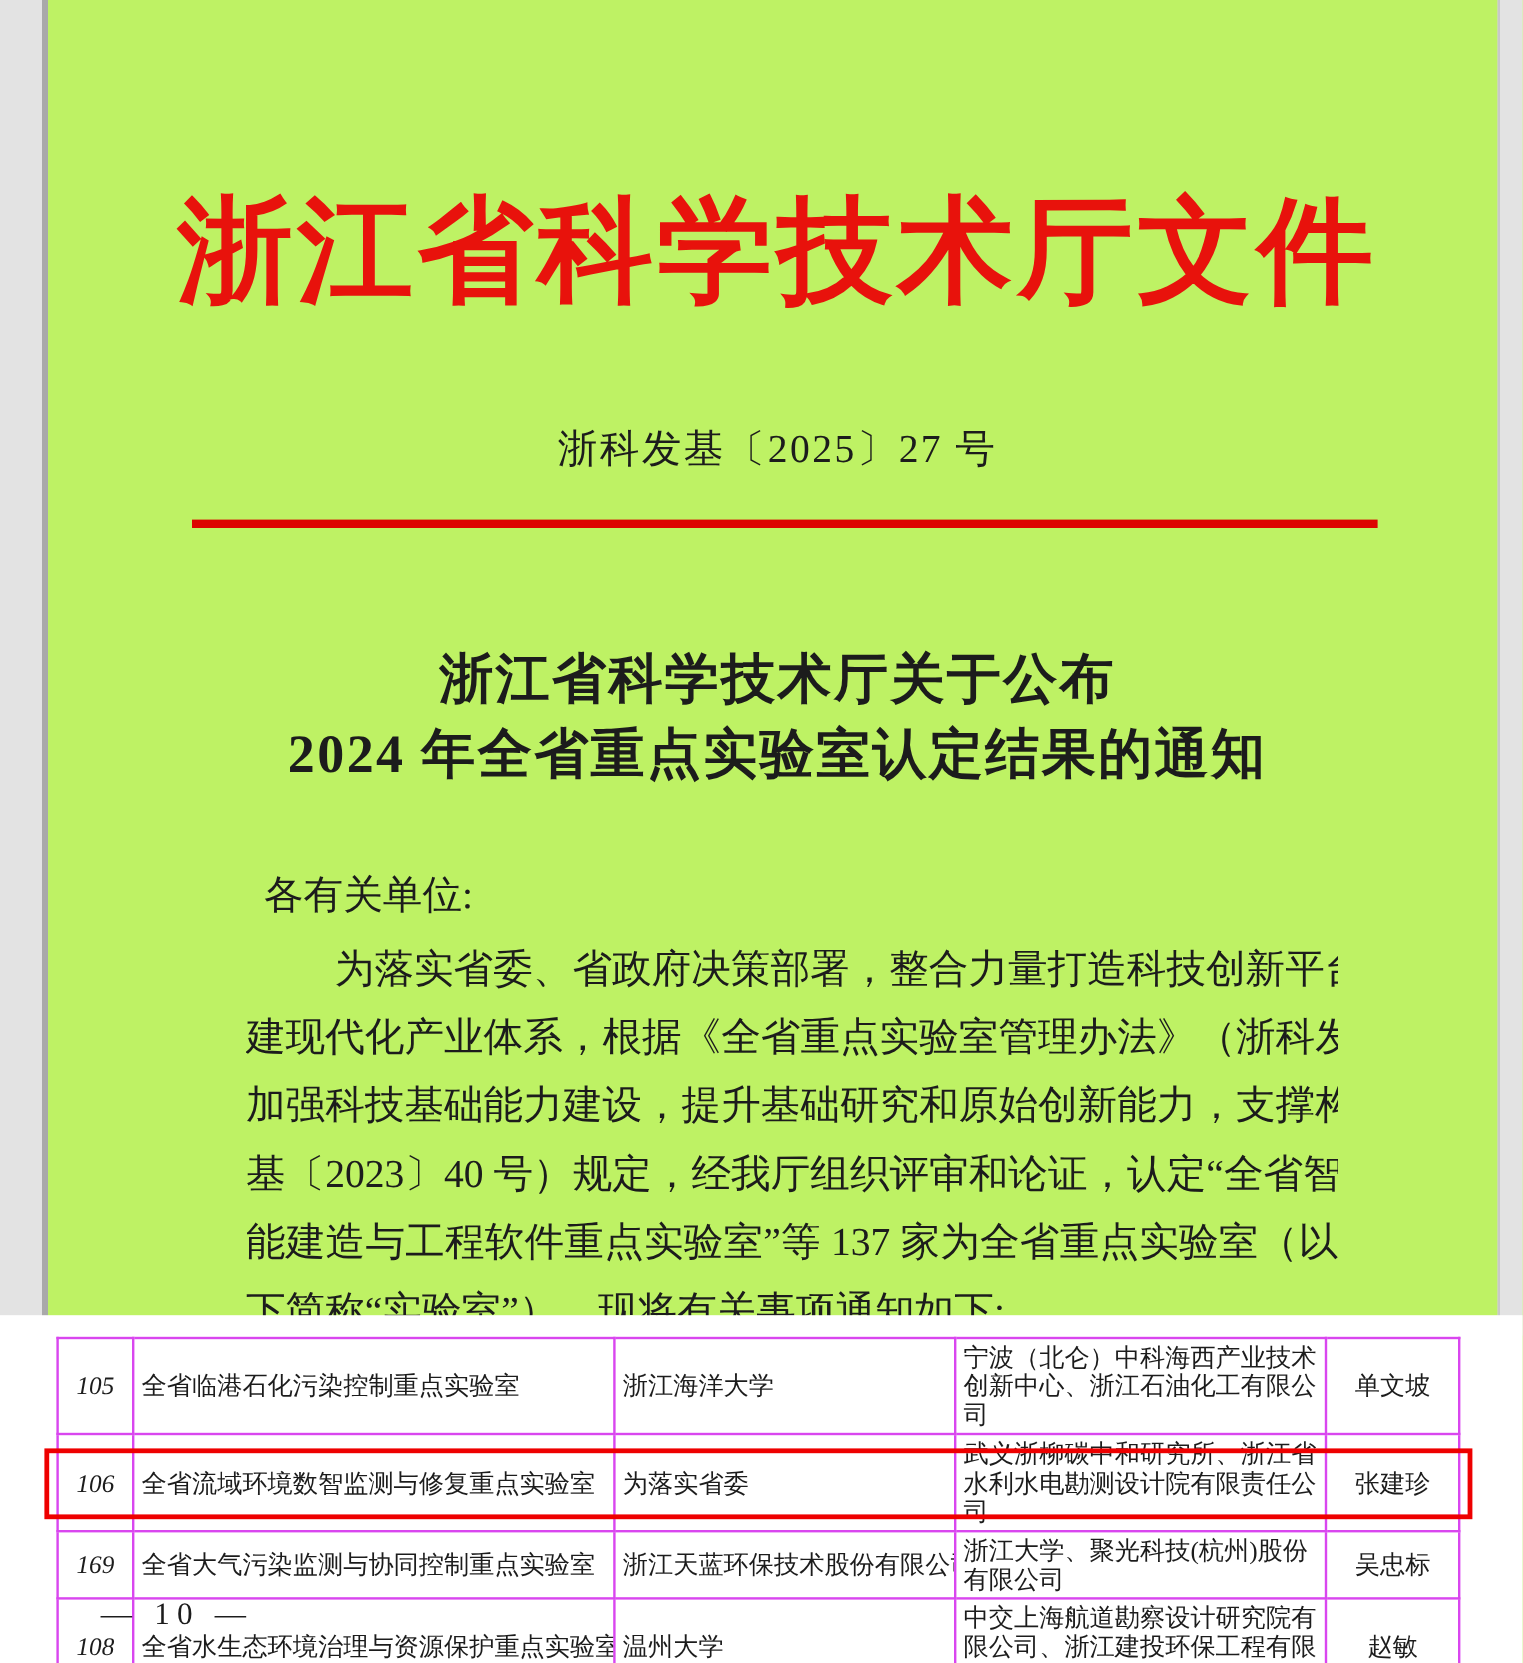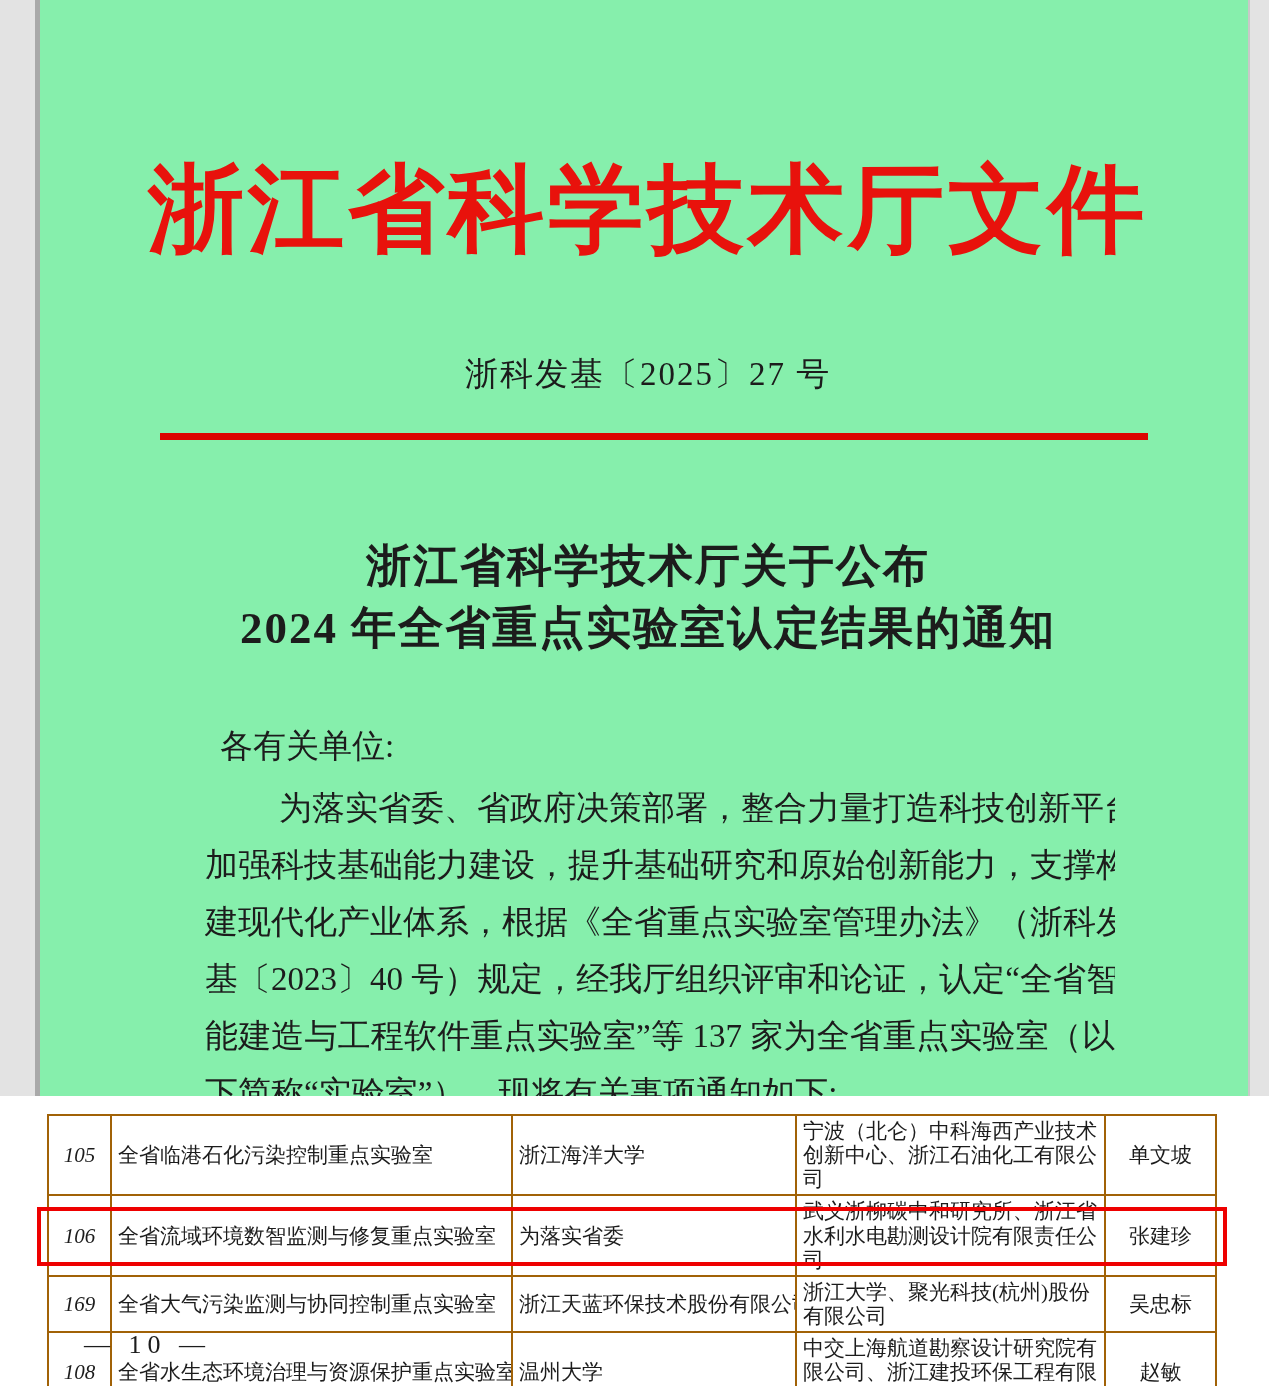--- a/index.html
+++ b/index.html
@@ -1,21 +1,21 @@
 <!DOCTYPE html>
 <html><head>
 <meta charset="utf-8">
 <style>
   * { margin: 0; padding: 0; box-sizing: border-box; }
   html, body { background: #ffffff; }
   .screen {
     position: relative;
     width: 1269px;
     height: 1386px;
-    background: #86efac;
+    background: #bef264;
     overflow: hidden;
     font-family: "Liberation Serif", "DejaVu Serif", serif;
     color: #1c1c1c;
   }
   
   .margin-strip { position: absolute; top: 0; background: #e3e3e3; }
   .margin-strip.left  { left: 0; width: 40px; height: 1110px; border-right: 5px solid #a9a9a9; }
   .margin-strip.right { left: 1248px; width: 21px; height: 1113px; border-left: 2px solid #c8c8c8; }
 
   .header-title {
@@ -83,21 +83,21 @@
   }
   table.results {
     position: absolute;
     left: 47px; top: 18px;
     width: 1168px;
     border-collapse: collapse;
     table-layout: fixed;
     background: #ffffff;
   }
   table.results td {
-    border: 2px solid #a16207;
+    border: 2px solid #d946ef;
     font-size: 21px;
     line-height: 1.15;
     vertical-align: middle;
     padding: 3px 6px;
     overflow: hidden;
   }
   table.results tr { height: 49px; }
   td.c-no { text-align: center; font-size: 22px; font-style: italic; }
   td.c-lab { padding-left: 20px; font-size: 22px; white-space: nowrap; }
   td.c-inst { padding-left: 16px; font-size: 22px; white-space: nowrap; }
@@ -133,22 +133,22 @@
 
   <div class="red-rule"></div>
 
   <div class="notice-title line1">浙江省科学技术厅关于公布</div>
   <div class="notice-title line2">2024 年全省重点实验室认定结果的通知</div>
 
   <div class="salutation">各有关单位:</div>
 
   <div class="body-text">
     <div class="body-line indent">为落实省委、省政府决策部署，整合力量打造科技创新平台，</div>
+    <div class="body-line">建现代化产业体系，根据《全省重点实验室管理办法》（浙科发</div>
     <div class="body-line">加强科技基础能力建设，提升基础研究和原始创新能力，支撑构</div>
-    <div class="body-line">建现代化产业体系，根据《全省重点实验室管理办法》（浙科发</div>
     <div class="body-line">基〔2023〕40 号）规定，经我厅组织评审和论证，认定“全省智</div>
     <div class="body-line">能建造与工程软件重点实验室”等 137 家为全省重点实验室（以</div>
     <div class="body-line last">下简称“实验室”）。现将有关事项通知如下:</div>
   </div>
 
   <div class="table-sheet">
 
     <table class="results">
       <colgroup>
         <col style="width:63px">

